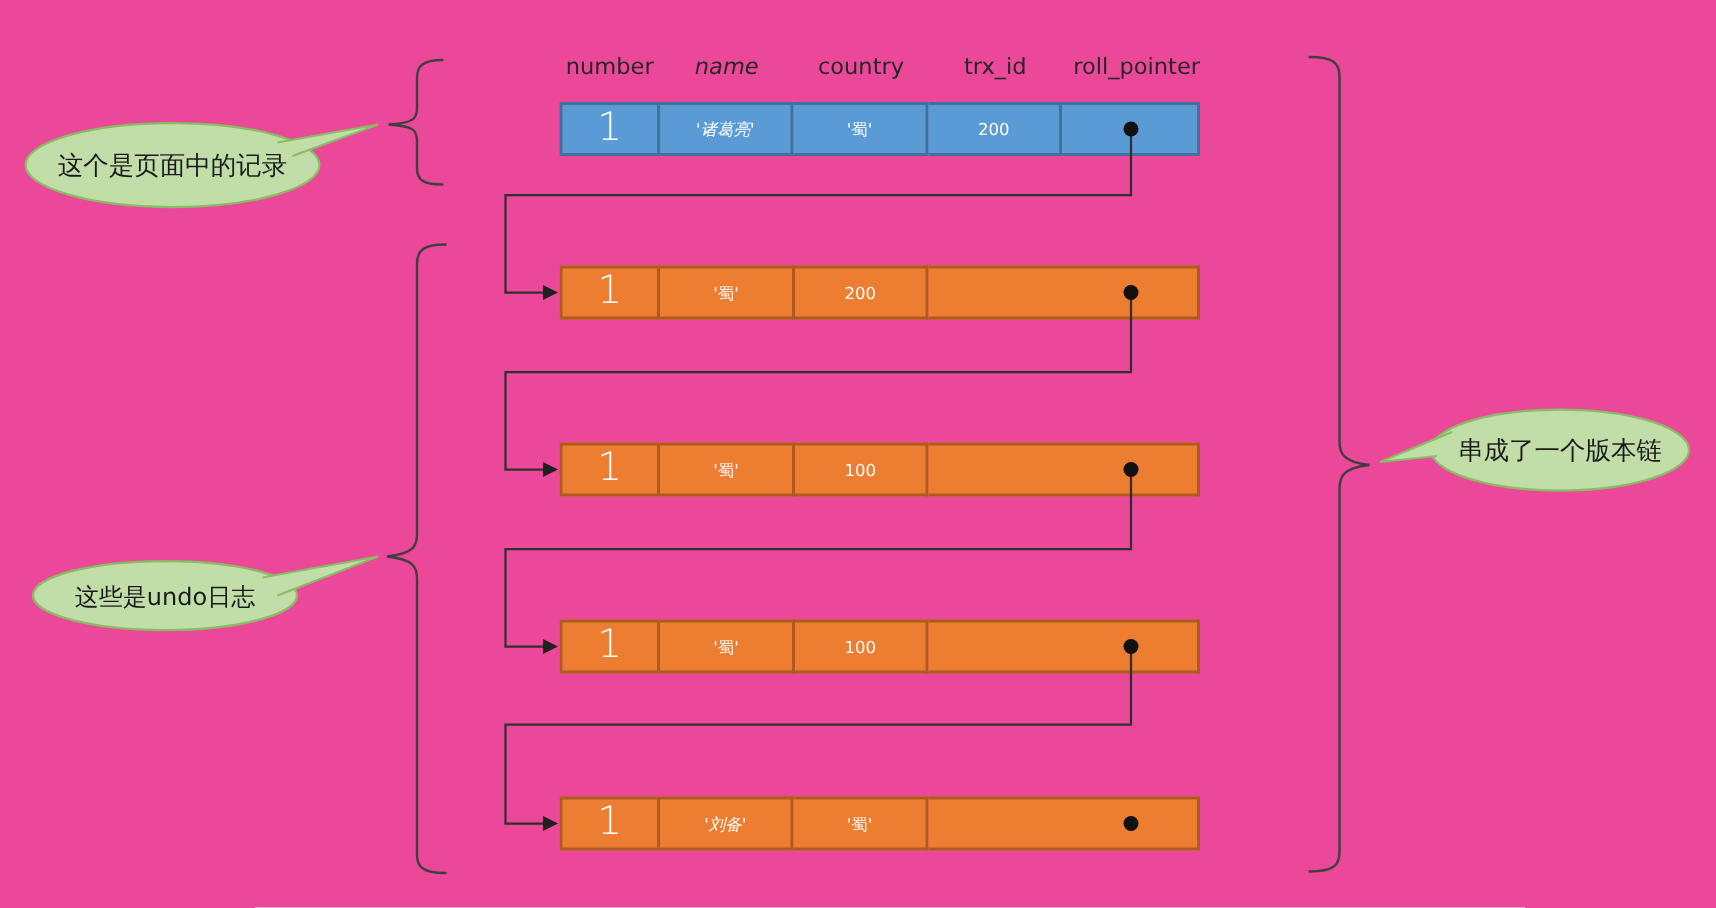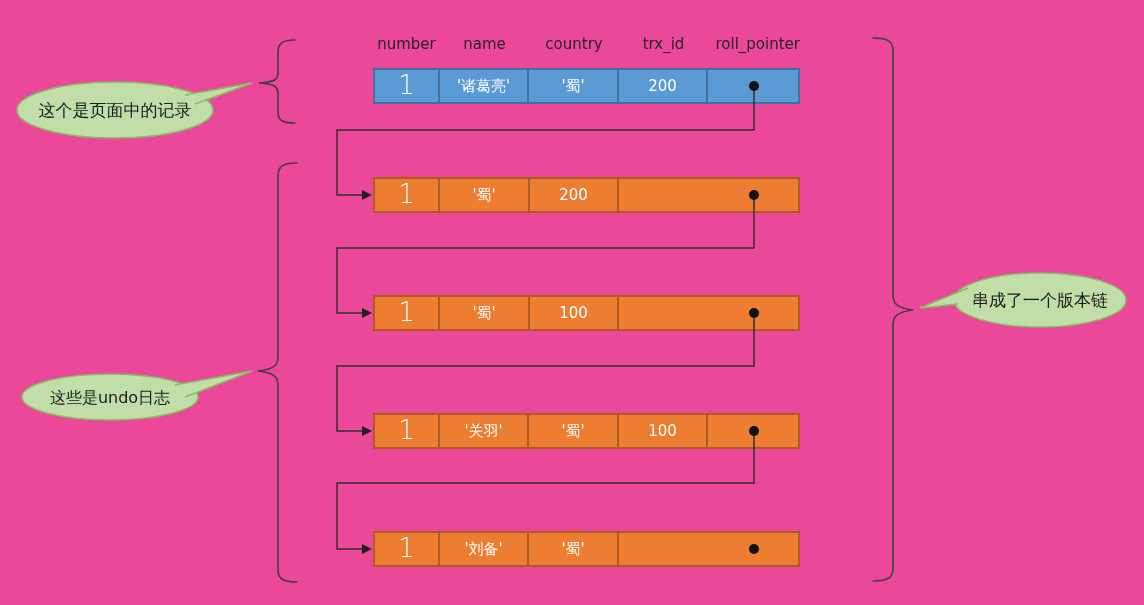--- a/index.html
+++ b/index.html
@@ -7,27 +7,27 @@
     position:relative;width:1144px;height:605px;background:#ec4899;overflow:hidden;
     font-family:"DejaVu Sans","Liberation Sans",sans-serif;
   }
   
   .headers{position:absolute;left:373px;top:34px;width:427px;display:flex;}
   .hcell{box-sizing:border-box;text-align:center;font-size:15px;color:#262626;line-height:20px;}
   
   .row{position:absolute;left:373px;width:427px;height:36px;display:flex;box-sizing:border-box;}
   .cell{
     box-sizing:border-box;display:flex;align-items:center;justify-content:center;
-    color:#ffffff;font-size:15px;border-style:solid;border-width:2px;
+    color:#ffffff;font-size:11px;border-style:solid;border-width:2px;
   }
   .cell + .cell{border-left-width:0;}
   .row.blue  .cell{background:#5B9BD5;border-color:#41719C;}
   .row.orange .cell{background:#ED7D31;border-color:#AE5A21;}
   .c-number{font-size:26px;font-weight:300;padding-bottom:2px;}
-  .w0{flex:0 0 67px;} .w1{flex:0 0 89px;} .w2{flex:0 0 90px;} .w3{flex:0 0 89px;} .w4{flex:1 1 auto;text-align:right;}
+  .w0{flex:0 0 67px;} .w1{flex:0 0 89px;font-style:italic;} .w2{flex:0 0 90px;} .w3{flex:0 0 89px;} .w4{flex:1 1 auto;text-align:right;}
   
   #overlay{position:absolute;left:0;top:0;width:1144px;height:605px;pointer-events:none;}
   .callout-text{font-size:17px;fill:#1a1a1a;}
   .callout-text.small{font-size:16px;}
 </style>
 </head>
 <body>
 
 <div id="canvas">
 
@@ -56,21 +56,20 @@
 
   <div class="row orange" style="top:295px">
     <div class="cell c-number w0">1</div>
     <div class="cell w2">'蜀'</div>
     <div class="cell w3">100</div>
     <div class="cell w4"></div>
   </div>
 
   <div class="row orange" style="top:413px">
     <div class="cell c-number w0">1</div>
-    <div class="cell w1">'关羽'</div>
     <div class="cell w2">'蜀'</div>
     <div class="cell w3">100</div>
     <div class="cell w4"></div>
   </div>
 
   <div class="row orange" style="top:531px">
     <div class="cell c-number w0">1</div>
     <div class="cell w1">'刘备'</div>
     <div class="cell w2">'蜀'</div>
     <div class="cell w4"></div>

